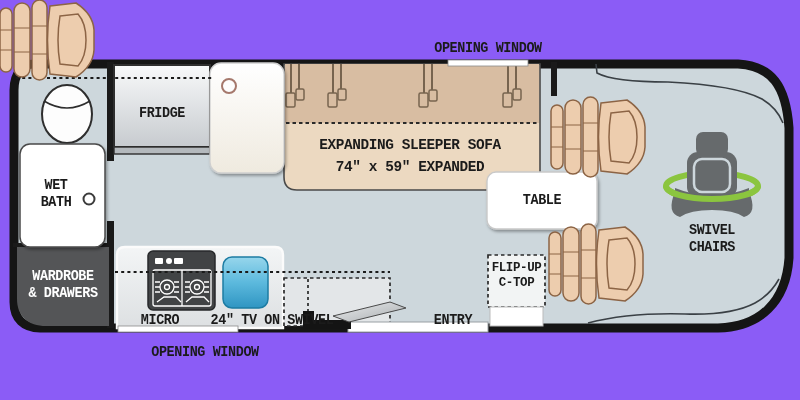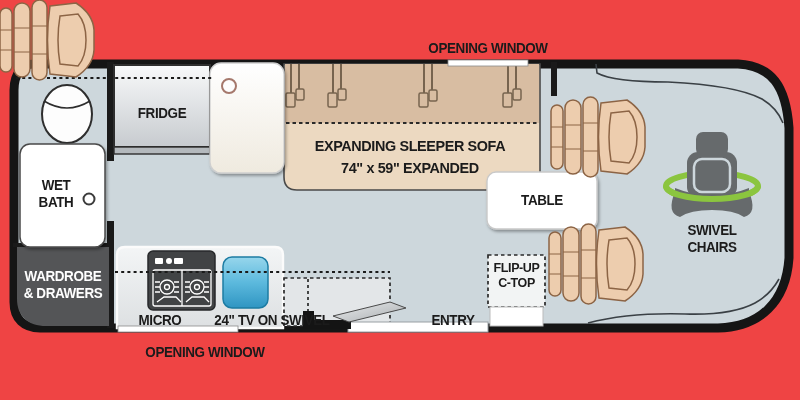--- a/index.html
+++ b/index.html
@@ -1,17 +1,17 @@
 <!DOCTYPE html>
 <html><head>
 <meta charset="utf-8">
 <style>
   html,body{margin:0;padding:0;background:#fff;}
-  #stage{position:relative;width:800px;height:400px;background:#ef4444;overflow:hidden;
-         font-family:Liberation Sans, sans-serif;}
+  #stage{position:relative;width:800px;height:400px;background:#8b5cf6;overflow:hidden;
+         font-family:Liberation Mono, monospace;}
   #plan-svg{position:absolute;left:0;top:0;}
   .lbl{position:absolute;font-weight:bold;color:#1b1b1b;text-align:center;
        letter-spacing:-0.4px;line-height:1.18;white-space:pre-line;
        transform:scaleX(0.96);transform-origin:center;}
   .lbl.white{color:#ffffff;}
   .s15{font-size:15px;}
   .s14{font-size:14px;}
   .s13{font-size:13px;}
 </style>
 </head>

